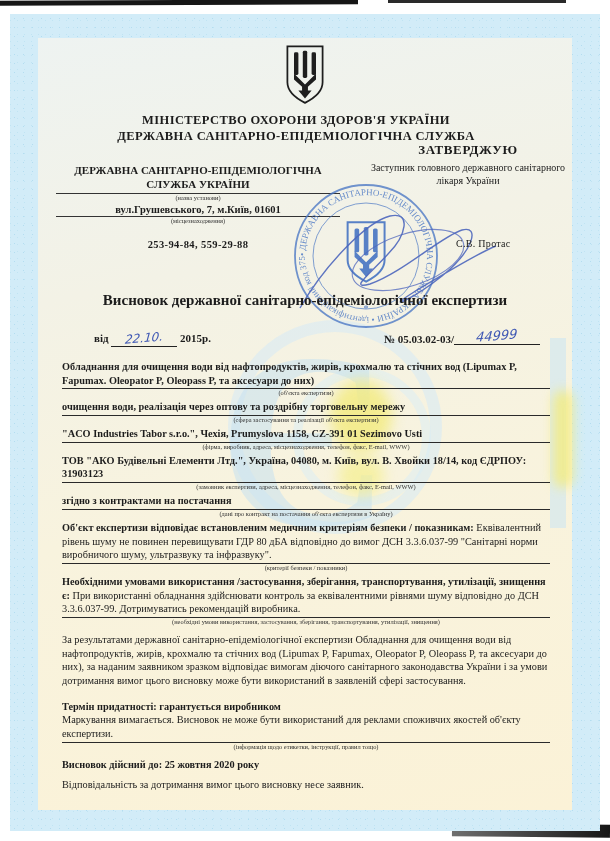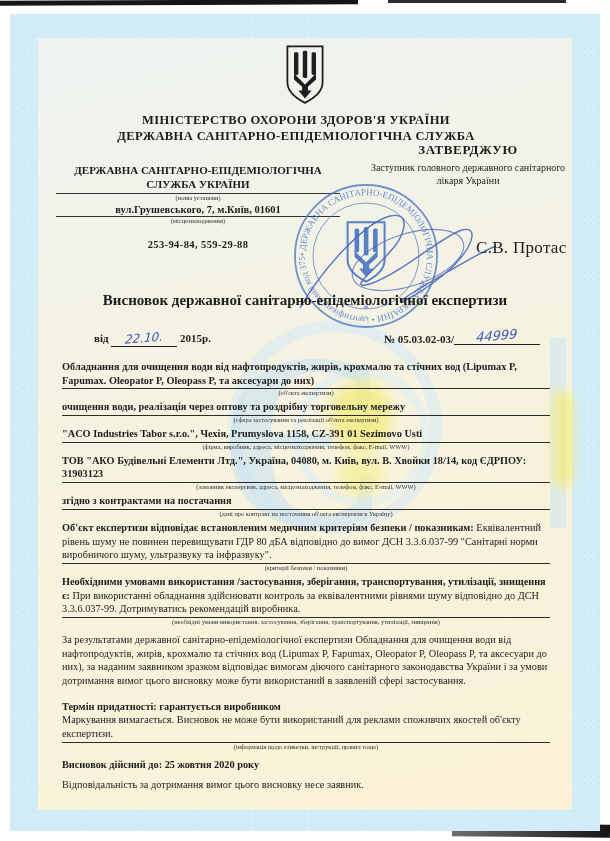--- a/index.html
+++ b/index.html
@@ -36,21 +36,21 @@
   .rule{border-bottom:1px solid #333;margin-top:1px;}
   .cap{font-size:6.4px;color:#333;text-align:center;line-height:1.25;}
   .issuer .addr{font-weight:bold;font-size:10.5px;margin-top:2px;}
   .issuer .ph{font-weight:bold;font-size:10.5px;margin-top:14px;letter-spacing:.4px;}
   
   .approve{position:absolute;left:300px;top:104px;width:220px;text-align:center;margin-left:20px;}
   .approve .lbl{font-weight:bold;font-size:13px;letter-spacing:.6px;}
   .approve .ttl{font-size:10px;margin-top:3px;line-height:1.3;text-align:center;}
   .stamp{position:absolute;left:252px;top:142px;width:152px;height:152px;opacity:.92;}
   .sig{position:absolute;left:252px;top:158px;width:214px;height:132px;}
-  .signer{position:absolute;left:438px;top:200px;font-size:17px;letter-spacing:.3px;}
+  .signer{position:absolute;left:418px;top:200px;font-size:10px;letter-spacing:.3px;}
   
   .doc-title{position:absolute;left:0;top:254px;width:534px;text-align:center;font-weight:bold;font-size:15px;}
   .meta{position:absolute;left:0;top:293px;width:534px;font-size:11px;font-weight:bold;}
   .meta .d{position:absolute;left:56px;top:0;}
   .meta .n{position:absolute;left:346px;top:0;}
   .hw-slot{display:inline-block;border-bottom:1px solid #222;text-align:center;position:relative;}
   .hw{font-family:"DejaVu Sans",sans-serif;font-style:italic;color:#3f58b4;font-weight:normal;
         display:inline-block;transform:rotate(-5deg) skewX(-10deg);}
   .d .hw-slot{width:66px;font-size:12px;}
   .n .hw-slot{width:86px;font-size:13px;top:-3px;}

